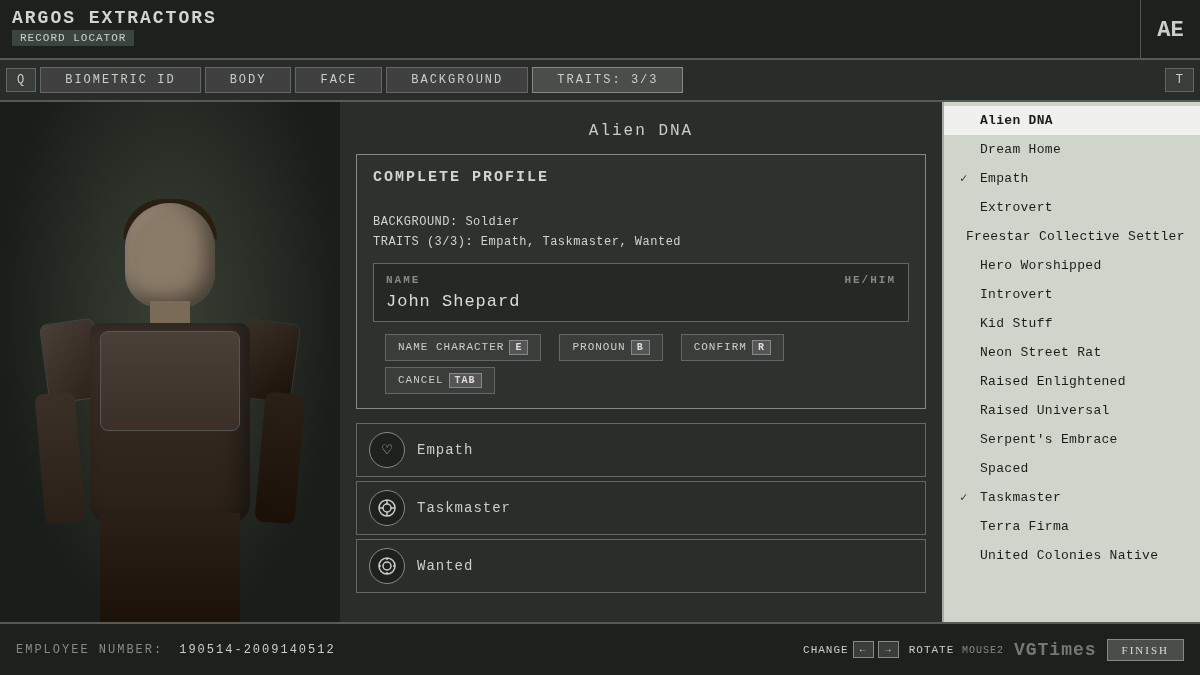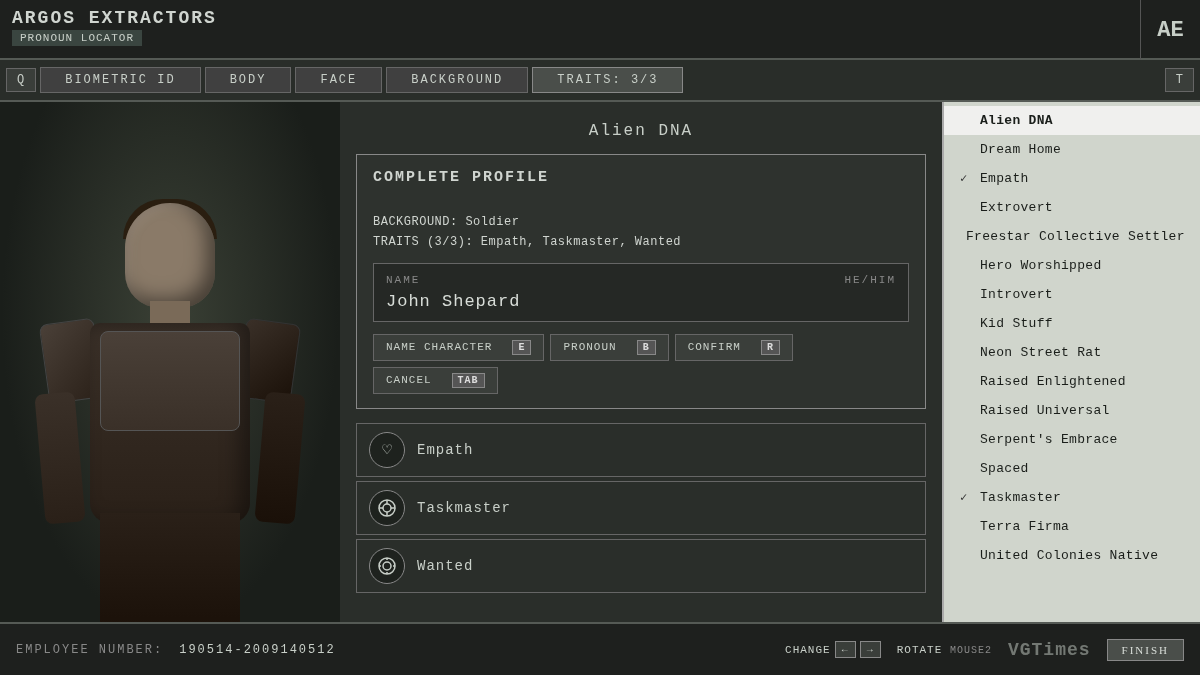--- a/index.html
+++ b/index.html
@@ -287,20 +287,21 @@
       margin-top: 4px;
     }
 
     .name-label-row {
       display: flex;
       justify-content: space-between;
       font-size: 11px;
       letter-spacing: 2px;
       color: #888;
       margin-bottom: 6px;
+      font-weight: bold;
     }
 
     .name-value {
       font-size: 17px;
       color: #d8ddd8;
       letter-spacing: 1px;
     }
 
     .action-row {
       display: flex;
@@ -313,22 +314,23 @@
       border: 1px solid #666;
       background: #3a3e3a;
       color: #c8cfc8;
       padding: 5px 12px;
       font-size: 11px;
       font-family: 'Courier New', monospace;
       letter-spacing: 1px;
       cursor: pointer;
       display: flex;
       align-items: center;
-      gap: 20px;
+      gap: 5px;
       text-transform: uppercase;
+      margin-left: 12px;
     }
     .action-btn .key-badge {
       border: 1px solid #888;
       background: #555;
       color: #ddd;
       padding: 1px 5px;
       font-size: 10px;
       font-weight: bold;
     }
 
@@ -432,21 +434,21 @@
       font-size: 12px;
       letter-spacing: 2px;
       color: #c8cfc8;
       margin-left: 16px;
     }
 
     .bottom-right {
       margin-left: auto;
       display: flex;
       align-items: center;
-      gap: 16px;
+      gap: 10px;
     }
 
     .change-btn {
       display: flex;
       align-items: center;
       gap: 4px;
       font-size: 11px;
       letter-spacing: 1px;
       color: #c8cfc8;
     }
@@ -486,21 +488,21 @@
     .right-panel::-webkit-scrollbar { width: 6px; }
     .right-panel::-webkit-scrollbar-track { background: #b0b5b0; }
     .right-panel::-webkit-scrollbar-thumb { background: #888; }
   </style>
 </head>
 <body>
 
 <div class="top-bar">
   <div class="top-bar-title">
     <span class="company-name">ARGOS EXTRACTORS</span>
-    <span class="record-locator">PRONOUN LOCATOR</span>
+    <span class="record-locator">RECORD LOCATOR</span>
   </div>
   <div class="ae-logo">AE</div>
 </div>
 
 <div class="nav-row">
   <button class="nav-q-btn">Q</button>
   <button class="nav-tab">BIOMETRIC ID</button>
   <button class="nav-tab">BODY</button>
   <button class="nav-tab">FACE</button>
   <button class="nav-tab">BACKGROUND</button>

